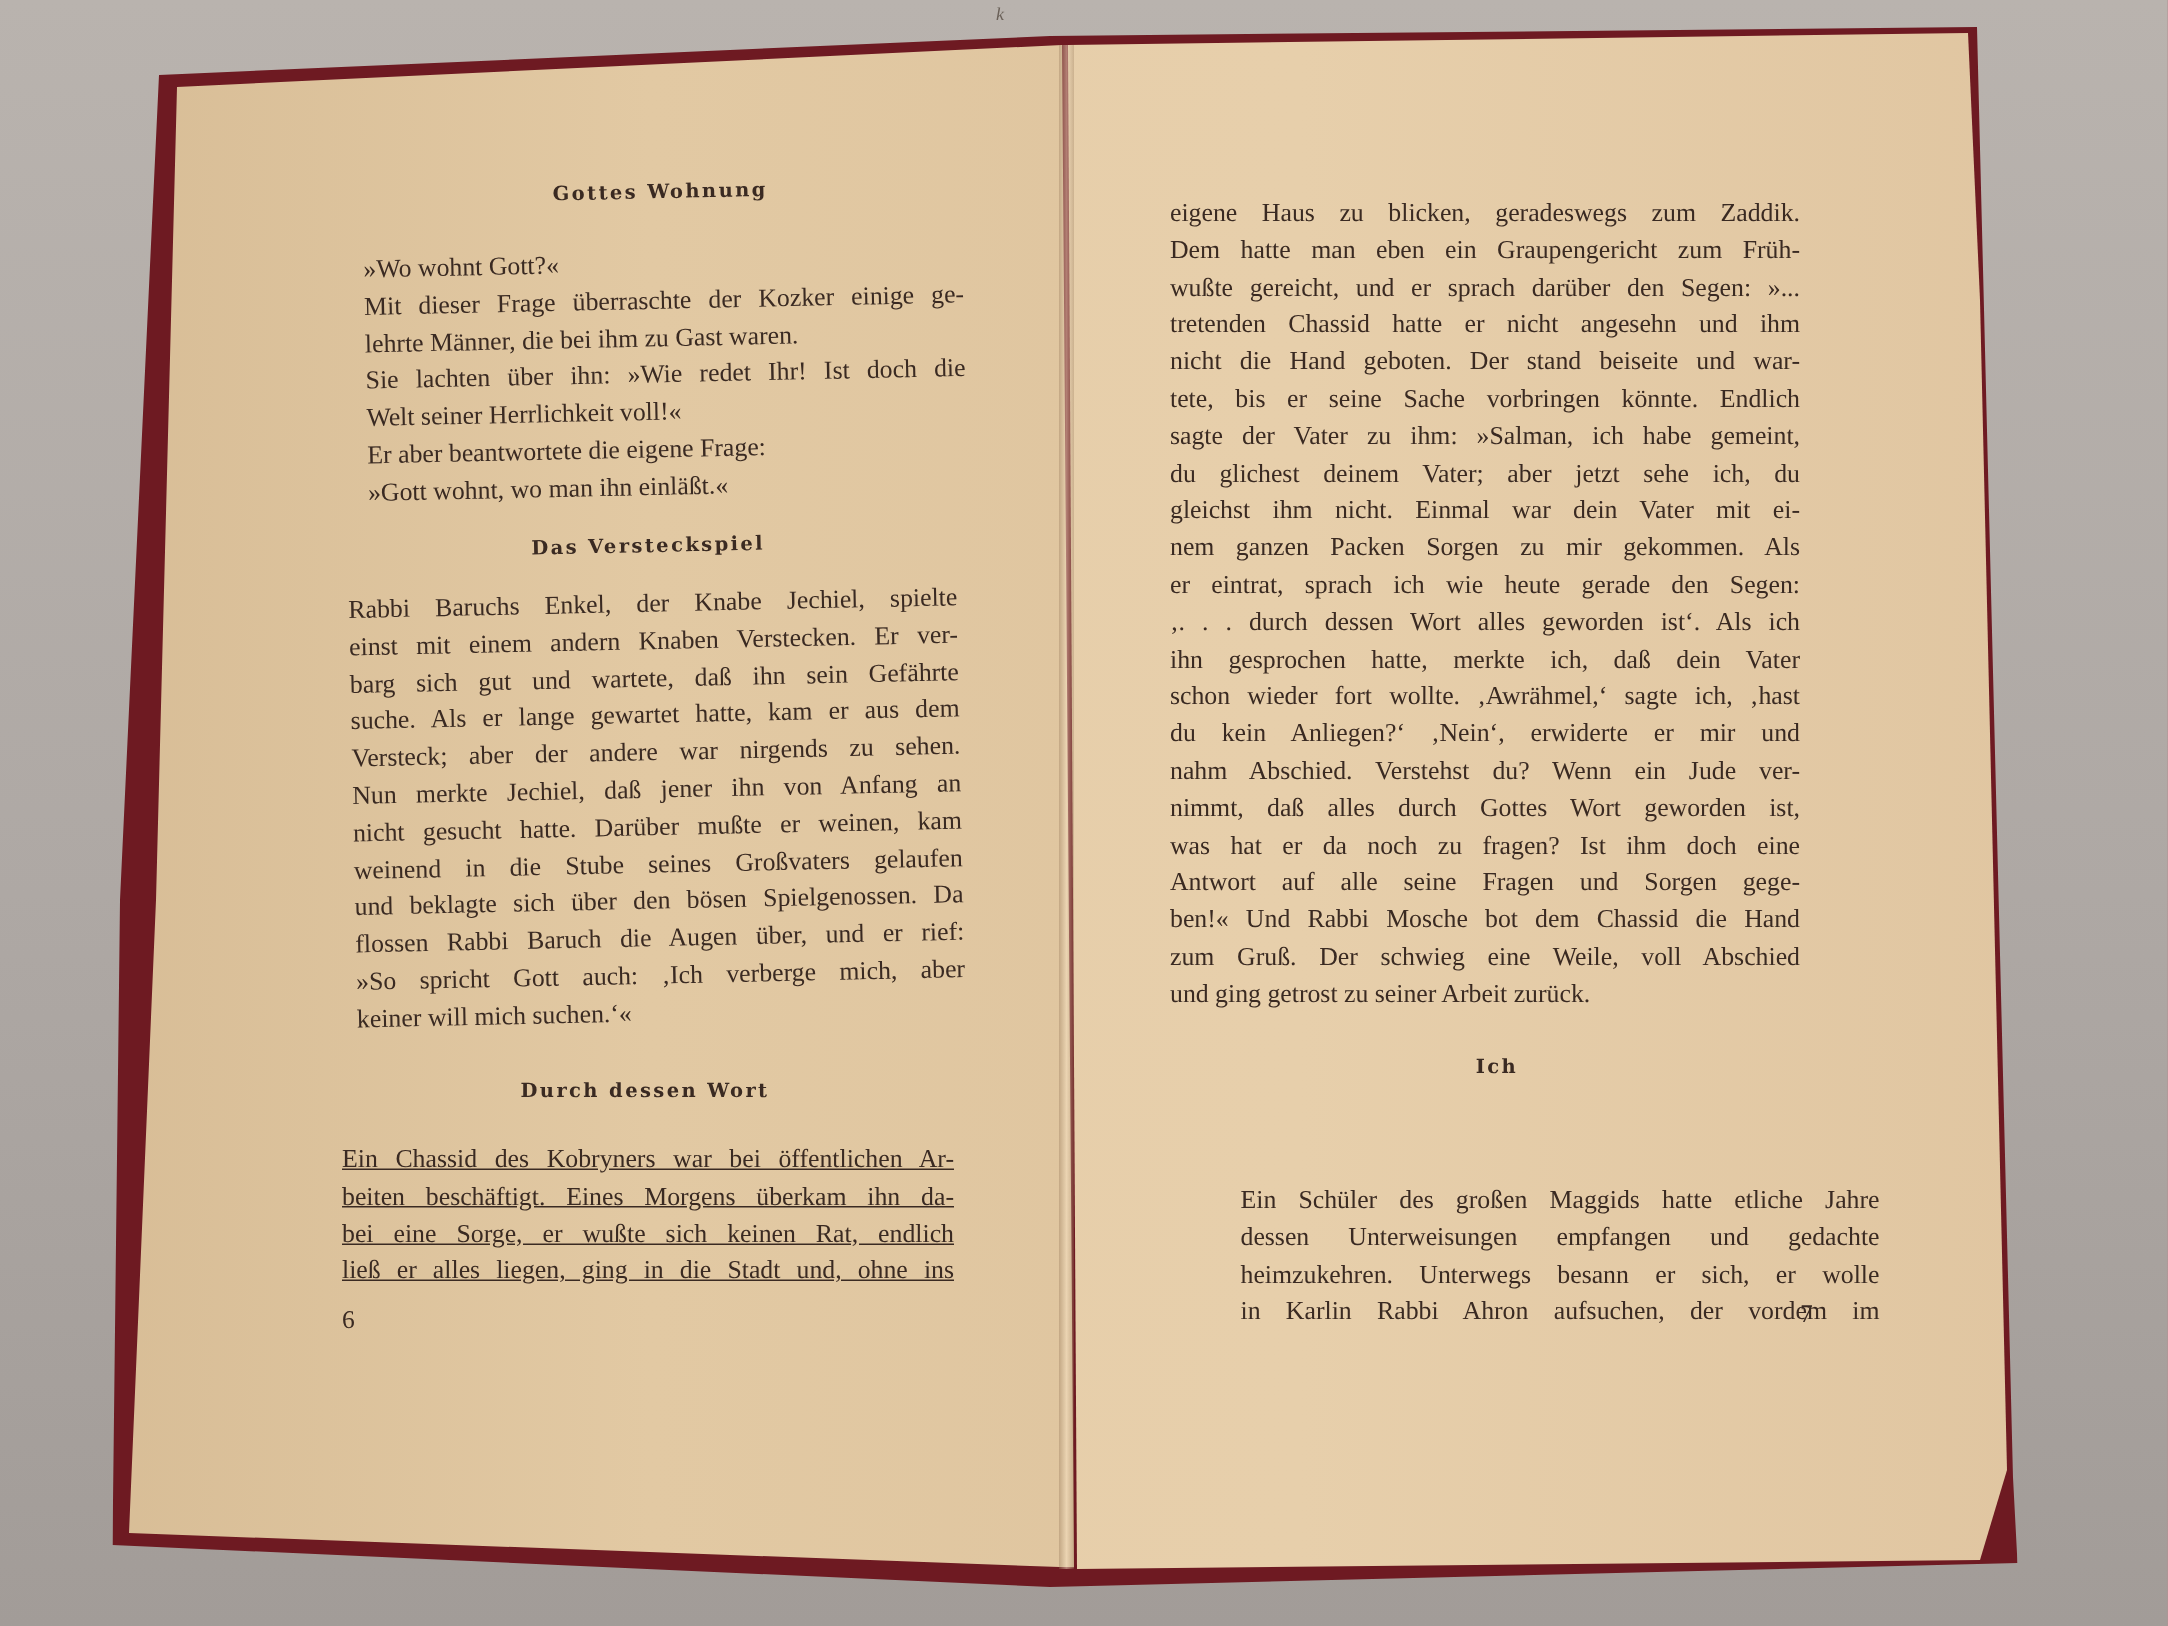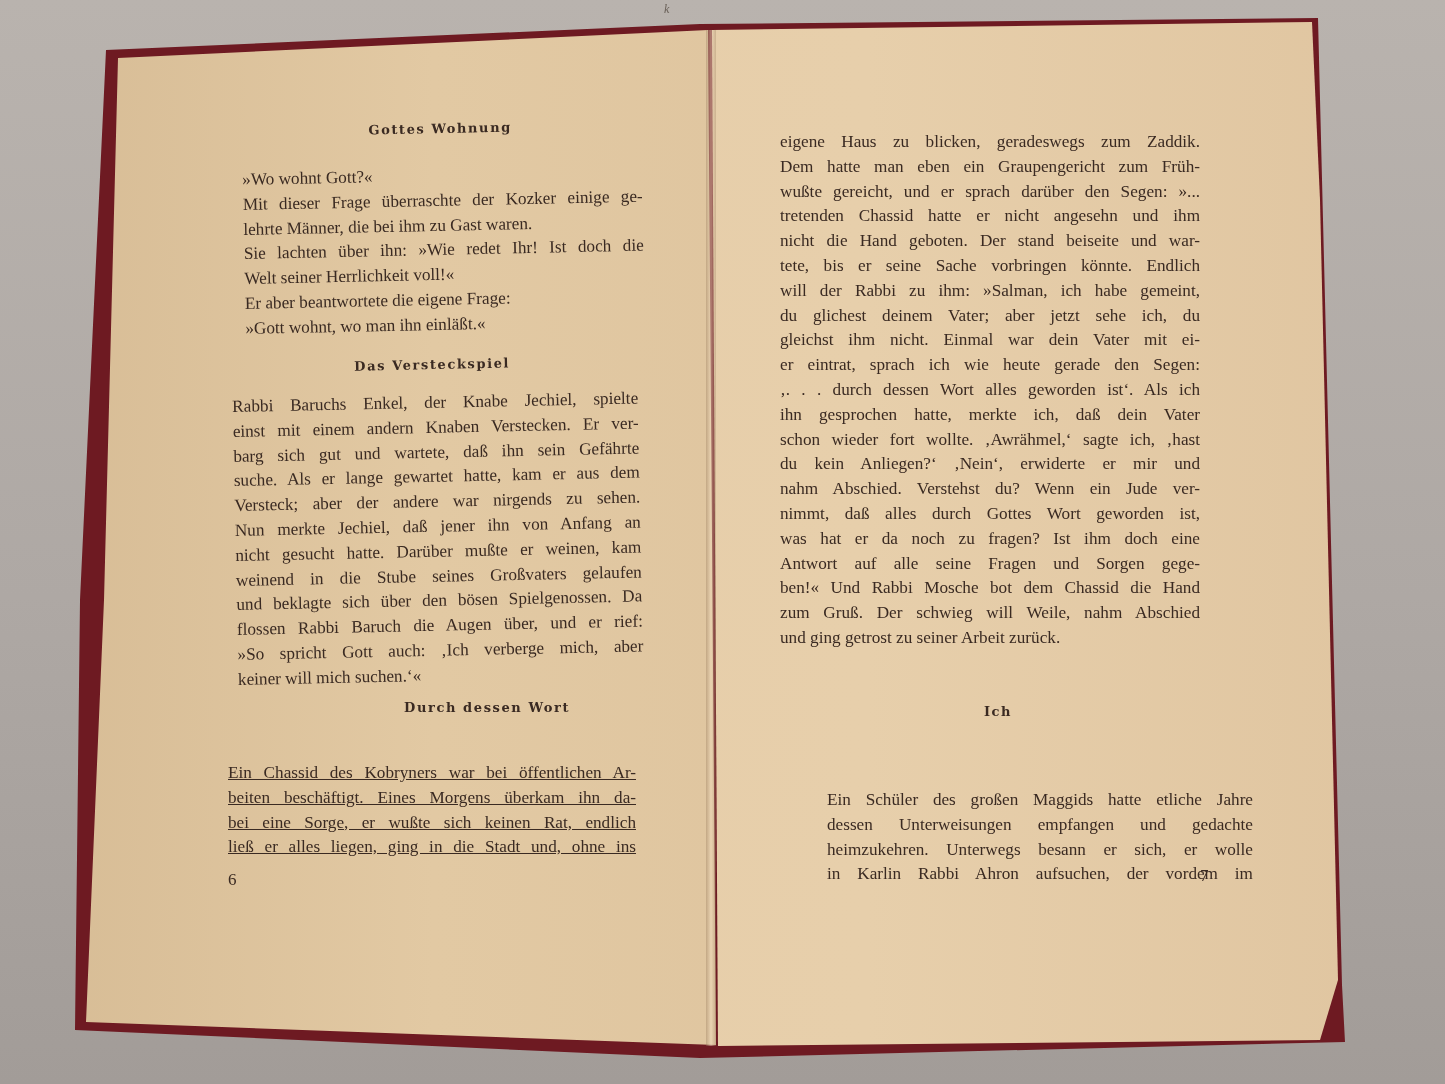--- a/index.html
+++ b/index.html
@@ -68,50 +68,51 @@
   <span class="line">Versteck; aber der andere war nirgends zu sehen.</span>
   <span class="line">Nun merkte Jechiel, daß jener ihn von Anfang an</span>
   <span class="line">nicht gesucht hatte. Darüber mußte er weinen, kam</span>
   <span class="line">weinend in die Stube seines Großvaters gelaufen</span>
   <span class="line">und beklagte sich über den bösen Spielgenossen. Da</span>
   <span class="line">flossen Rabbi Baruch die Augen über, und er rief:</span>
   <span class="line">»So spricht Gott auch: ‚Ich verberge mich, aber</span>
   <span class="line last">keiner will mich suchen.‘«</span>
 </div>
 
-<div class="heading" style="left:290px; top:700px; width:280px;text-align:right;">Durch dessen Wort</div>
+<div class="heading" style="left:290px; top:720px; width:280px;">Durch dessen Wort</div>
 <div class="text" style="left:228px; top:761px; width:408px;text-decoration:underline;">
   <span class="line">Ein Chassid des Kobryners war bei öffentlichen Ar-</span>
   <span class="line">beiten beschäftigt. Eines Morgens überkam ihn da-</span>
   <span class="line">bei eine Sorge, er wußte sich keinen Rat, endlich</span>
   <span class="line">ließ er alles liegen, ging in die Stadt und, ohne ins</span>
 </div>
 <div class="pnum" style="left:228px; top:870px;">6</div>
 
 <div class="text right" style="left:780px; top:118px; width:420px;margin-top:12px;">
   <span class="line">eigene Haus zu blicken, geradeswegs zum Zaddik.</span>
   <span class="line">Dem hatte man eben ein Graupengericht zum Früh-</span>
   <span class="line">wußte gereicht, und er sprach darüber den Segen: »...</span>
   <span class="line">tretenden Chassid hatte er nicht angesehn und ihm</span>
   <span class="line">nicht die Hand geboten. Der stand beiseite und war-</span>
   <span class="line">tete, bis er seine Sache vorbringen könnte. Endlich</span>
-  <span class="line">will der Rabbi zu ihm: »Salman, ich habe gemeint,</span>
+  <span class="line">sagte der Vater zu ihm: »Salman, ich habe gemeint,</span>
   <span class="line">du glichest deinem Vater; aber jetzt sehe ich, du</span>
   <span class="line">gleichst ihm nicht. Einmal war dein Vater mit ei-</span>
+  <span class="line">nem ganzen Packen Sorgen zu mir gekommen. Als</span>
   <span class="line">er eintrat, sprach ich wie heute gerade den Segen:</span>
   <span class="line">‚. . . durch dessen Wort alles geworden ist‘. Als ich</span>
   <span class="line">ihn gesprochen hatte, merkte ich, daß dein Vater</span>
   <span class="line">schon wieder fort wollte. ‚Awrähmel,‘ sagte ich, ‚hast</span>
   <span class="line">du kein Anliegen?‘ ‚Nein‘, erwiderte er mir und</span>
   <span class="line">nahm Abschied. Verstehst du? Wenn ein Jude ver-</span>
   <span class="line">nimmt, daß alles durch Gottes Wort geworden ist,</span>
   <span class="line">was hat er da noch zu fragen? Ist ihm doch eine</span>
   <span class="line">Antwort auf alle seine Fragen und Sorgen gege-</span>
   <span class="line">ben!« Und Rabbi Mosche bot dem Chassid die Hand</span>
-  <span class="line">zum Gruß. Der schwieg will Weile, nahm Abschied</span>
+  <span class="line">zum Gruß. Der schwieg eine Weile, voll Abschied</span>
   <span class="line last">und ging getrost zu seiner Arbeit zurück.</span>
 </div>
 
 <div class="heading" style="left:858px; top:704px; width:280px;">Ich</div>
 <div class="text" style="left:784px; top:788px; width:426px;margin-left:43px;">
   <span class="line">Ein Schüler des großen Maggids hatte etliche Jahre</span>
   <span class="line">dessen Unterweisungen empfangen und gedachte</span>
   <span class="line">heimzukehren. Unterwegs besann er sich, er wolle</span>
   <span class="line">in Karlin Rabbi Ahron aufsuchen, der vordem im</span>
 </div>

